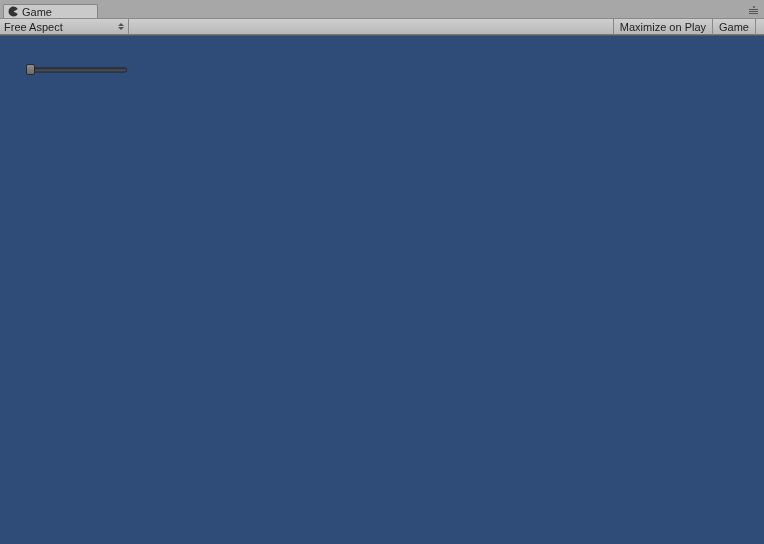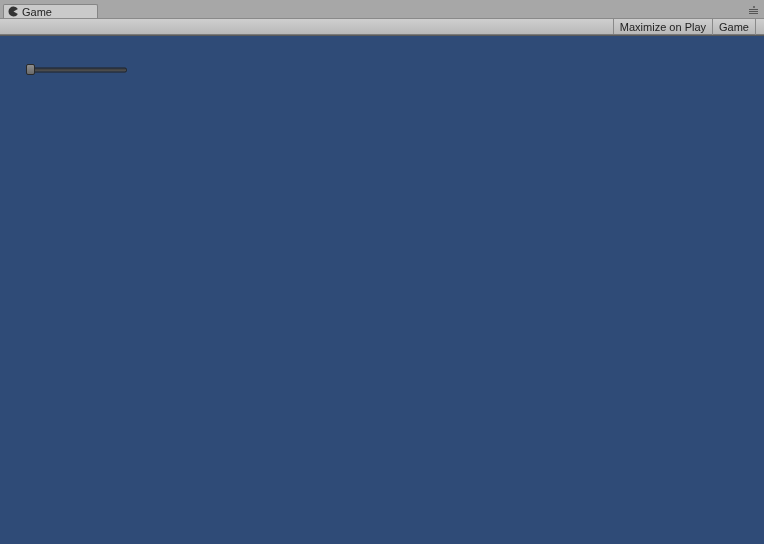--- a/index.html
+++ b/index.html
@@ -185,20 +185,27 @@
     <div class="ham-dot"></div>
     <div class="ham-lines">
       <div class="ham-line"></div>
       <div class="ham-line"></div>
       <div class="ham-line"></div>
     </div>
   </div>
 </div>
 
 <div class="toolbar">
+  <div class="toolbar-cell aspect-dropdown">
+    <span>Free Aspect</span>
+    <span class="dropdown-arrows">
+      <span class="arrow-up"></span>
+      <span class="arrow-down"></span>
+    </span>
+  </div>
   <div class="toolbar-spacer"></div>
   <div class="toolbar-cell toolbar-btn">
     <span>Maximize on Play</span>
   </div>
   <div class="toolbar-cell toolbar-btn">
     <span>Game</span>
   </div>
   <div class="toolbar-end-gap"></div>
 </div>
 

